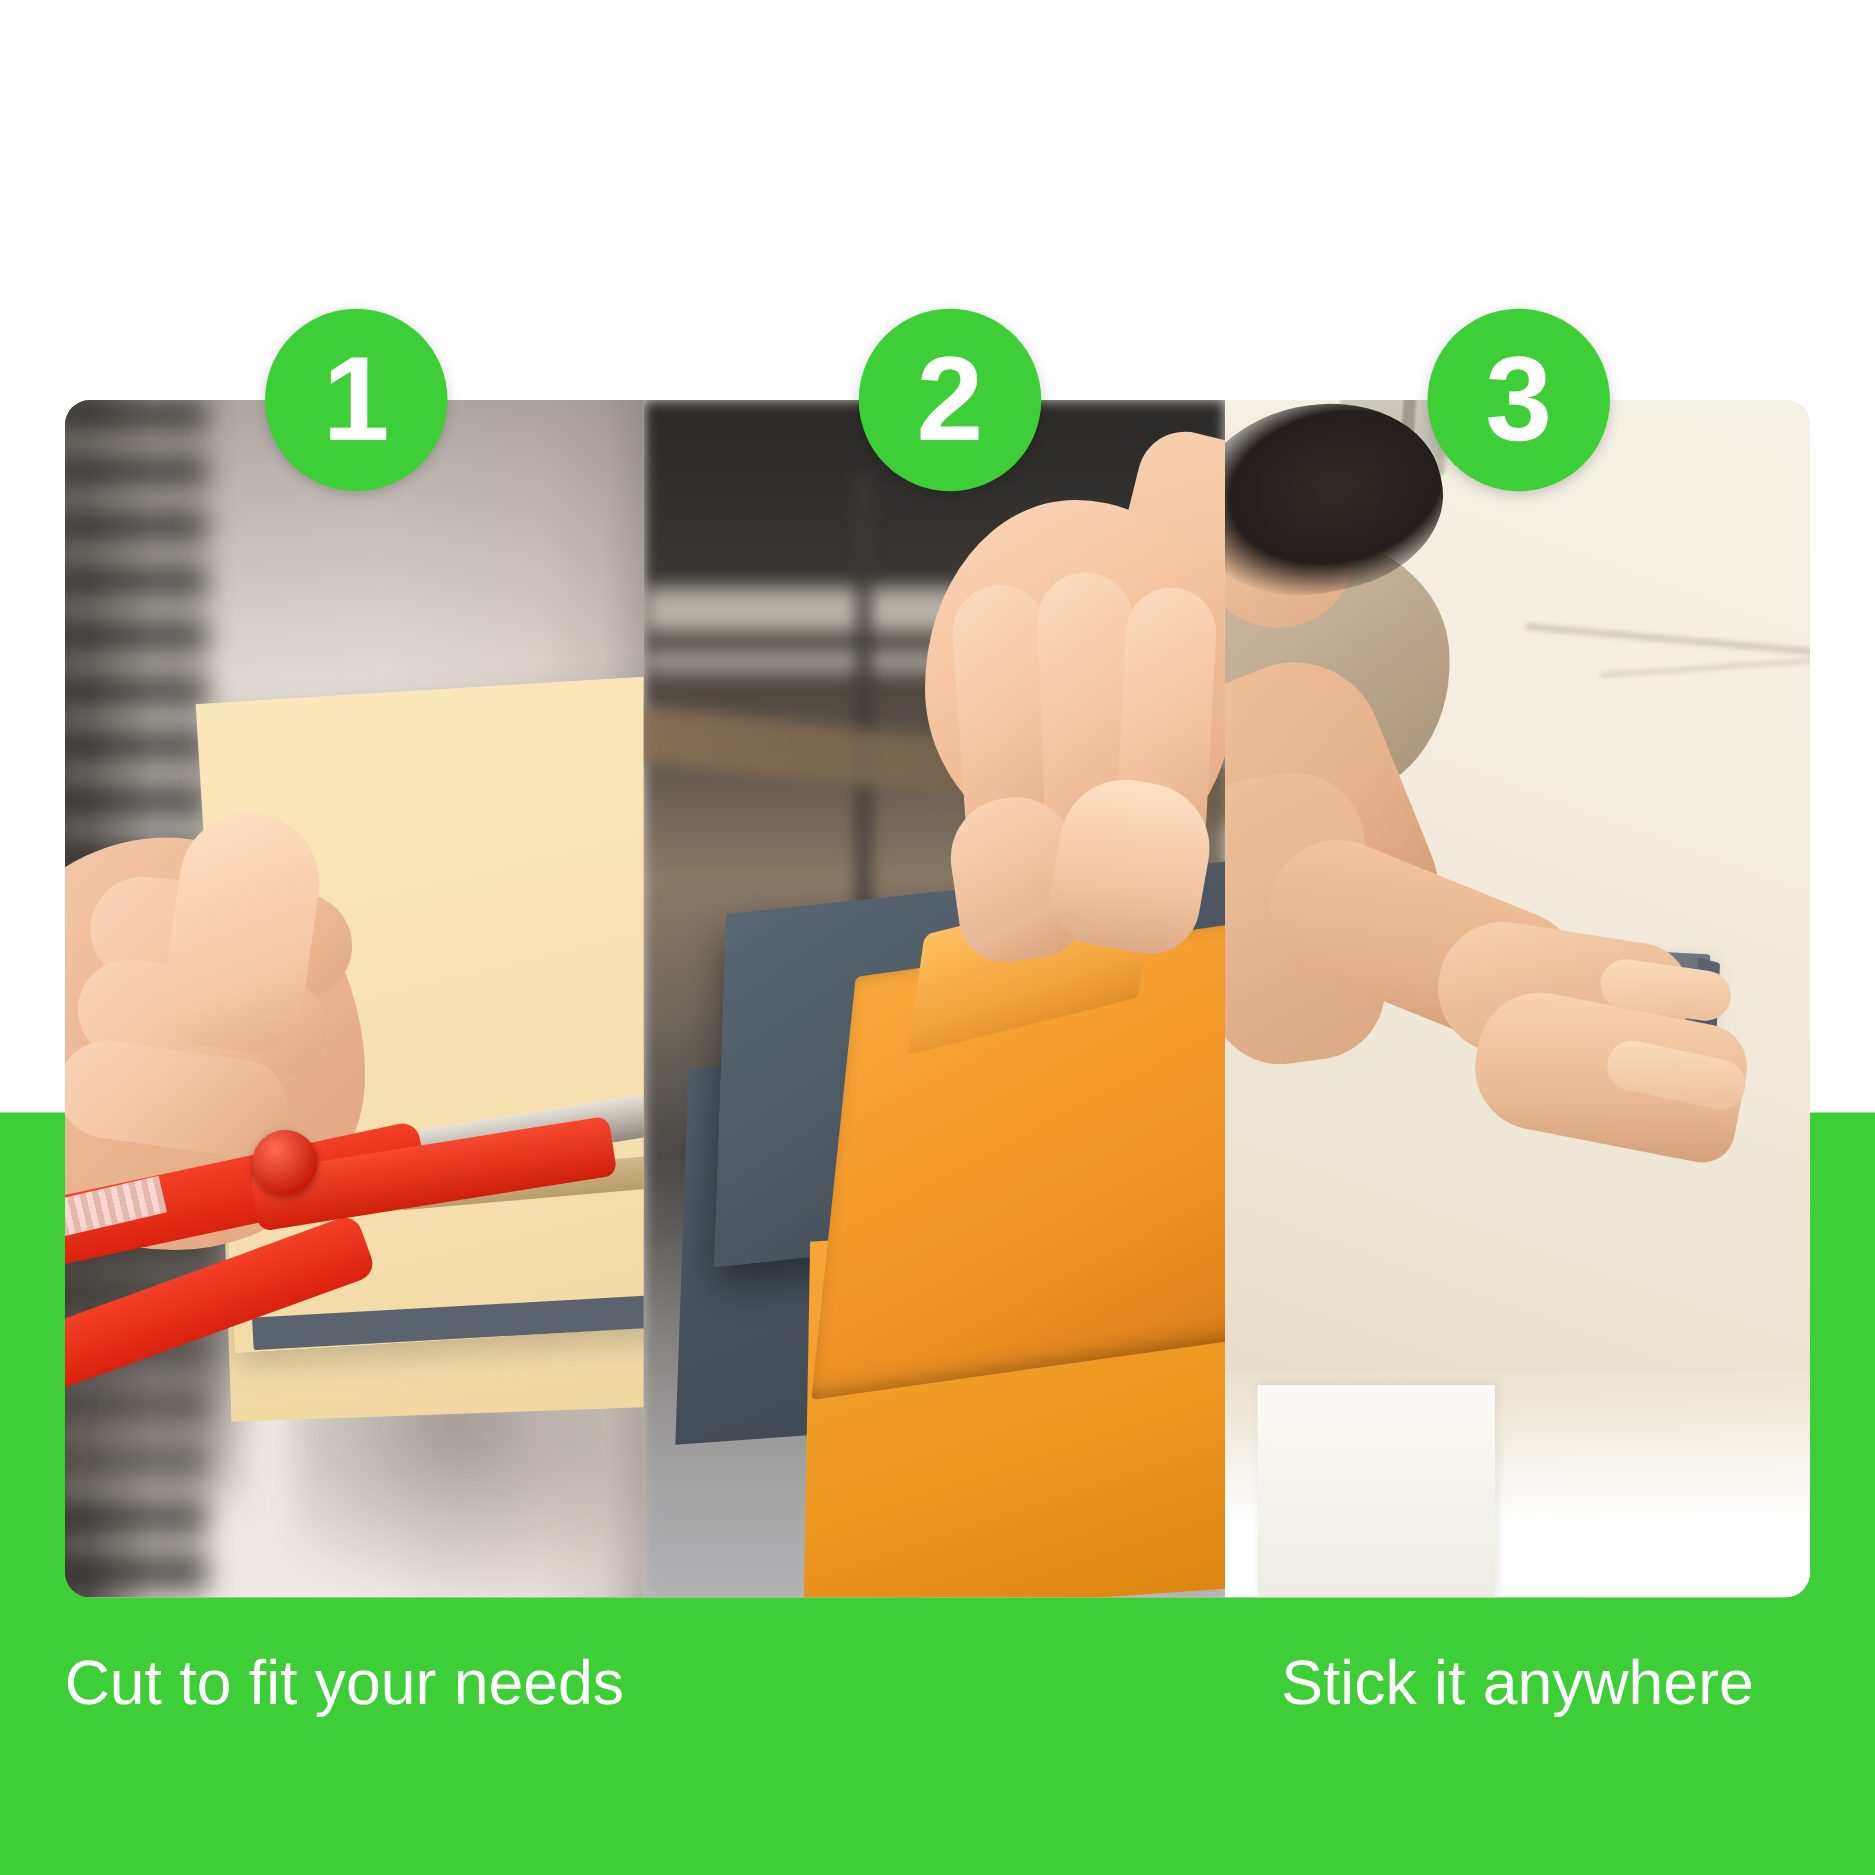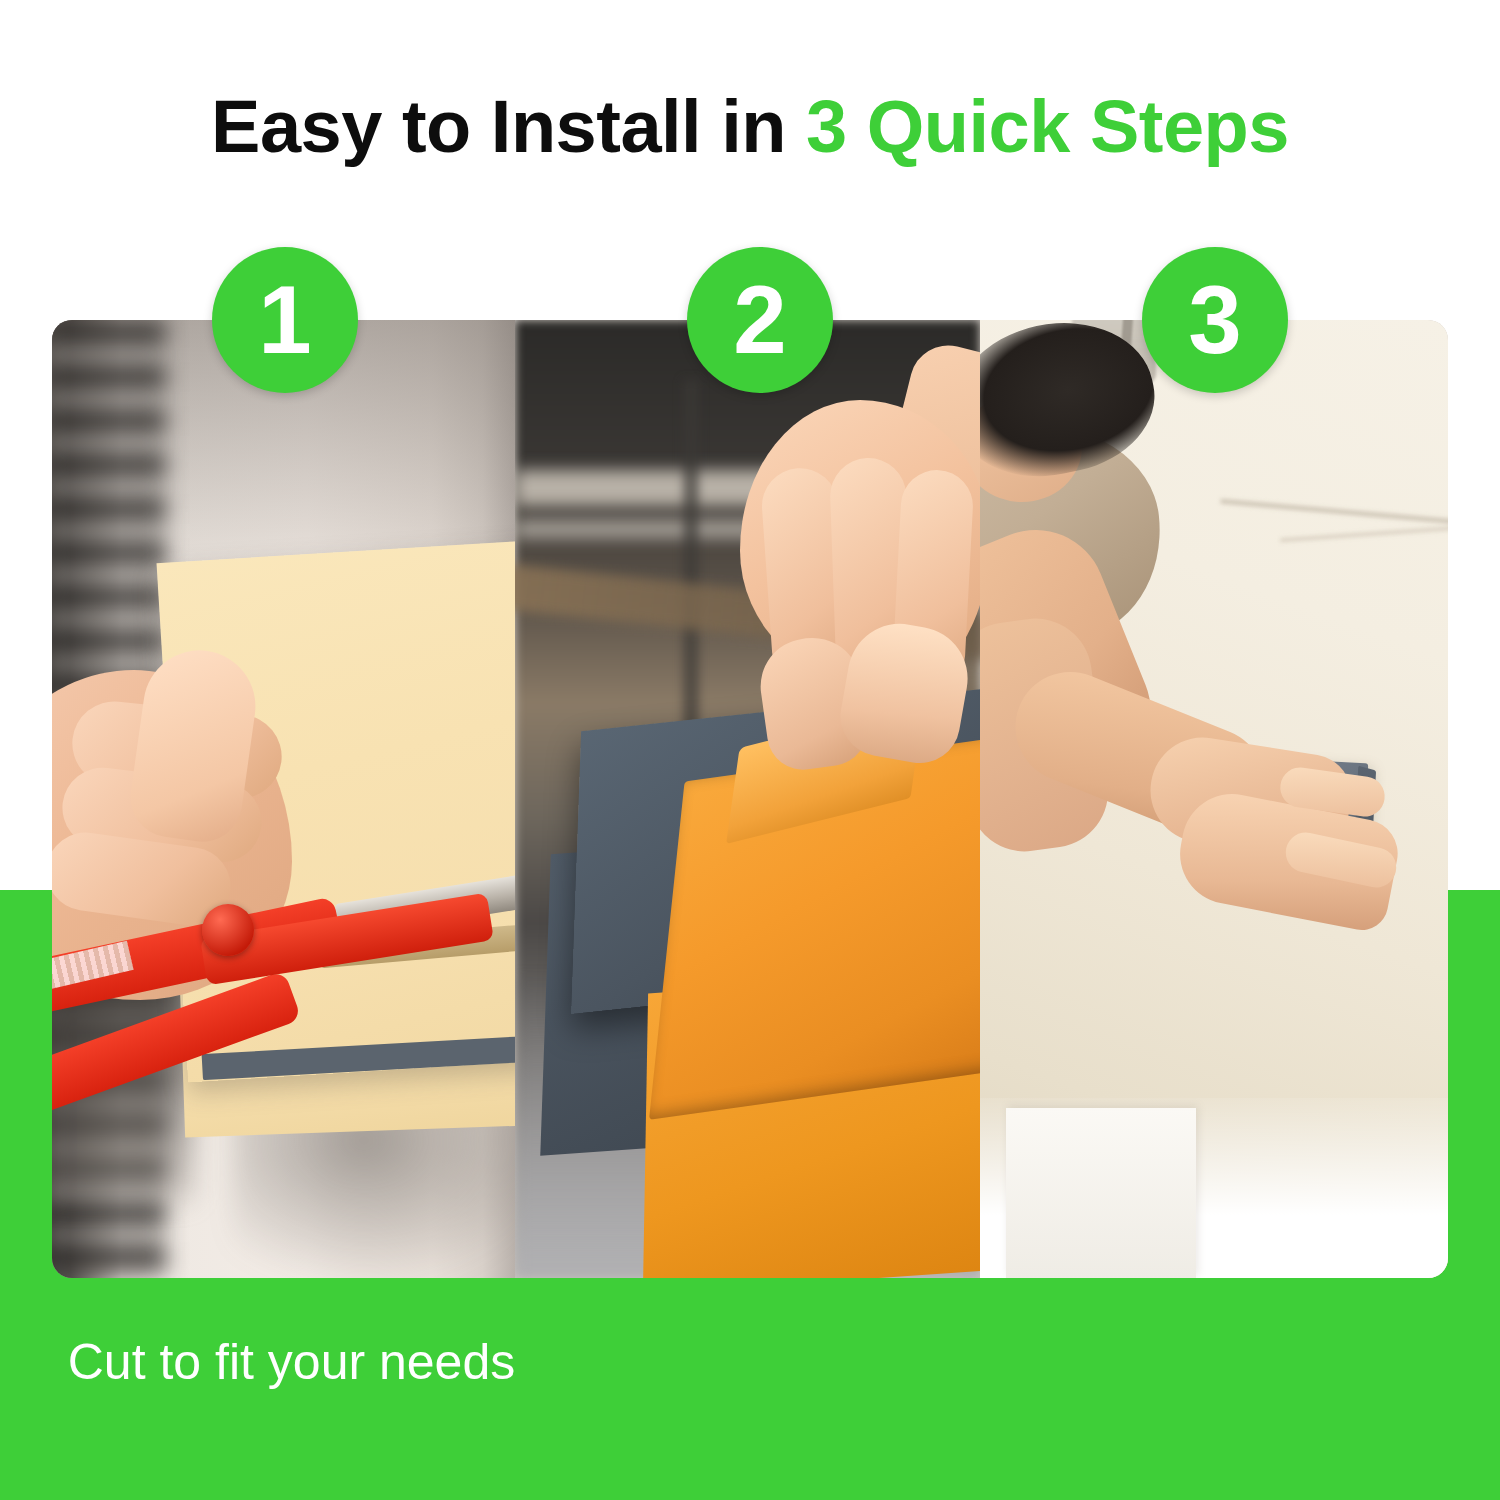--- a/index.html
+++ b/index.html
@@ -458,32 +458,31 @@
   
   .caption {
     position: absolute;
     top: 1318px;
     text-align: center;
     color: #ffffff;
     font-size: 50px;
     line-height: 1.14;
     font-weight: normal;
   }
-  #caption-1 { left: 60px;  width: 463px; margin-top: 16px; }
+  #caption-1 { left: 44px;  width: 463px; }
   #caption-2 { left: 515px; width: 465px; }
   #caption-3 { left: 980px; width: 468px; }
 </style>
 </head>
 <body>
 
 <div id="page">
 
   <div id="green-band"></div>
 
-  <div id="headline"><span>Easy to Install in </span><span class="hl-accent">3 Quick Steps</span></div>
 
   <div id="photo-strip">
 
     <div class="photo-panel" id="panel-1">
       <div class="p1-bg"></div>
       <div class="p1-shelf"></div>
       <div class="p1-shelf-low"></div>
       <div class="p1-shadow"></div>
 
       <div class="p1-sheet-lower"></div>
@@ -548,14 +547,15 @@
       <div class="p3-finger-sm p3-fs2"></div>
     </div>
 
   </div>
 
   <div class="step-badge" id="badge-1">1</div>
   <div class="step-badge" id="badge-2">2</div>
   <div class="step-badge" id="badge-3">3</div>
 
   <div class="caption" id="caption-1">Cut to fit your needs</div>
+  <div class="caption" id="caption-3">Stick it anywhere</div>
 
 </div>
 
 </body></html>

